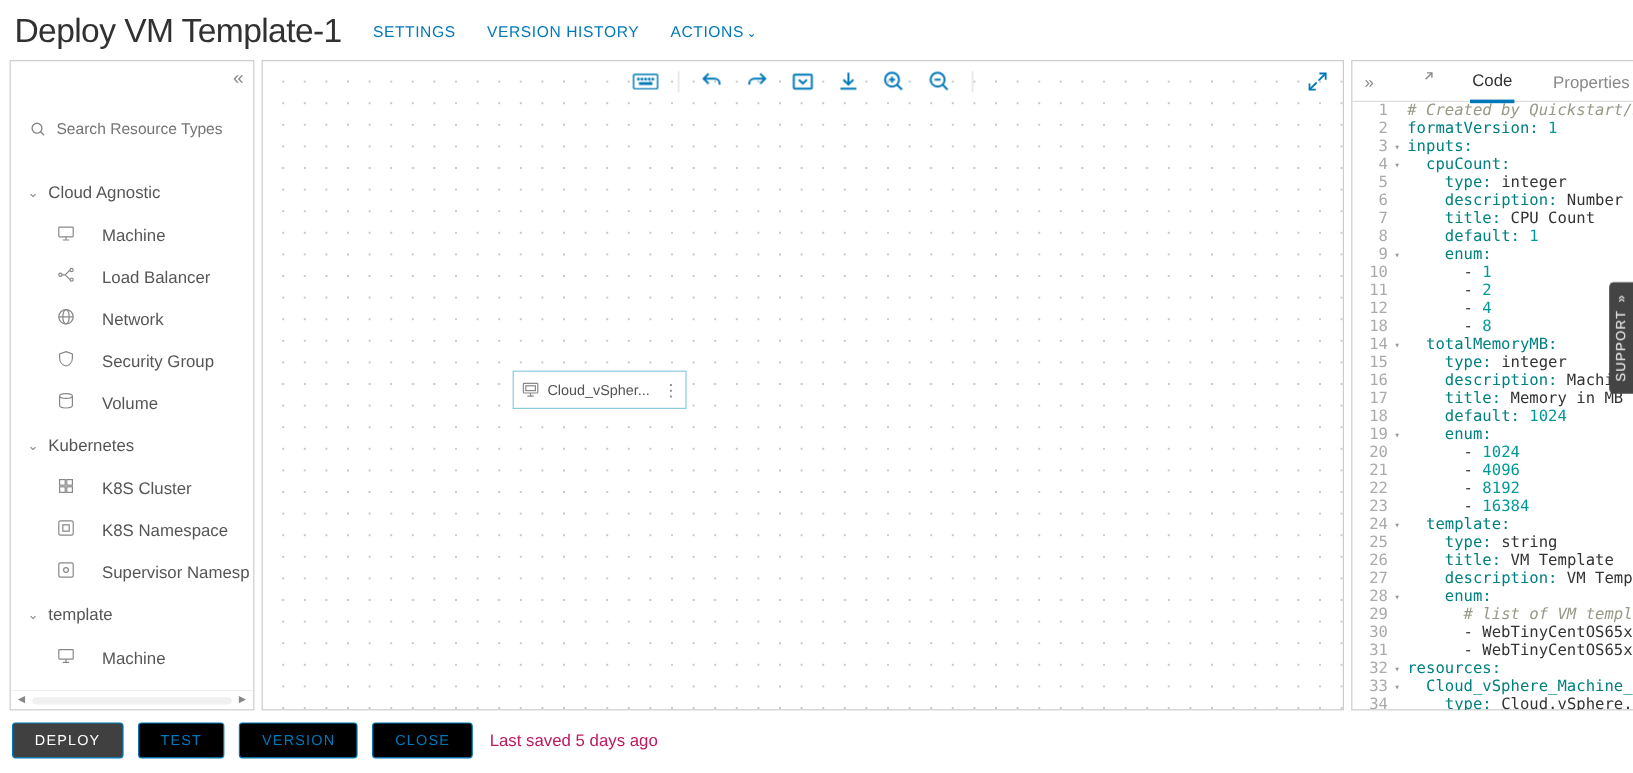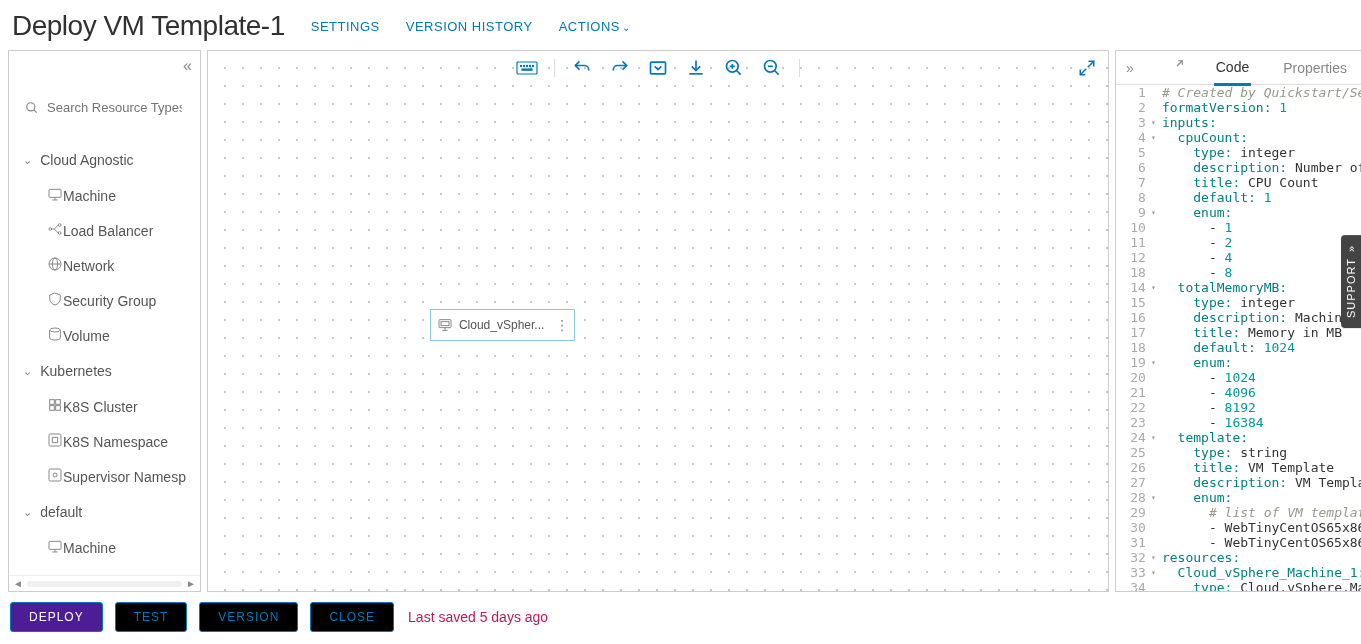--- a/index.html
+++ b/index.html
@@ -11,54 +11,54 @@
 .header-link .chev{font-size:10px;margin-left:2px}
 .body{flex:1;display:flex;gap:6px;padding:0 8px;min-height:0}
 .sidebar{width:204px;border:1px solid #ccc;display:flex;flex-direction:column;position:relative;background:#fff;min-height:0}
 .sidebar-collapse{position:absolute;top:6px;right:8px;color:#888;cursor:pointer;font-size:16px}
 .sidebar-scroll{overflow-y:auto;overflow-x:auto;flex:1;min-height:0}
 .search-box{display:flex;align-items:center;padding:6px 8px;margin:42px 8px 20px;gap:6px;color:#888}
 .search-box input{border:none;outline:none;font-size:13px;width:100%;color:#333}
 .search-box svg{flex-shrink:0}
 .group-header{display:flex;align-items:center;gap:8px;padding:10px 14px;color:#565656;cursor:pointer;font-size:14px}
 .group-header .arrow{font-size:11px;color:#888}
-.item{display:flex;align-items:center;gap:0;padding:8px 14px 8px 38px;color:#565656;cursor:grab;font-size:14px;white-space:nowrap}
+.item{display:flex;align-items:center;gap:22px;padding:8px 14px 8px 38px;color:#565656;cursor:grab;font-size:14px;white-space:nowrap}
 .item svg{flex-shrink:0}
 .sidebar-hscroll{height:16px;border-top:1px solid #eee;position:relative;display:flex;align-items:center}
 .sidebar-hscroll .arrow{font-size:10px;color:#888;padding:0 4px;cursor:pointer}
 .sidebar-hscroll .track{flex:1;height:6px;background:#f0f0f0;border-radius:3px;position:relative}
 .canvas-wrap{flex:1;border:1px solid #ccc;position:relative;display:flex;flex-direction:column;min-height:0}
 .canvas-toolbar{position:absolute;top:6px;left:50%;transform:translateX(-50%);display:flex;gap:16px;align-items:center;z-index:2}
 .tool-icon{color:#0079b8;cursor:pointer;width:22px;height:22px;display:flex;align-items:center;justify-content:center}
 .tool-sep{width:1px;height:18px;background:#ddd}
 .canvas-expand{position:absolute;top:8px;right:12px;color:#0079b8;cursor:pointer}
 .canvas{flex:1;min-height:0;background-image:radial-gradient(circle,#c8c8c8 1px,transparent 1px);background-size:18px 18px;background-position:8px 8px;position:relative;overflow:auto}
 .canvas::-webkit-scrollbar{width:12px;height:12px}
 .canvas::-webkit-scrollbar-thumb{background:#ccc;border-radius:6px}
-.canvas-node{position:absolute;top:258px;left:222px;width:145px;height:32px;border:1px solid #89cbdf;background:#fff;display:flex;align-items:center;padding:0 6px;gap:6px;font-size:12px;color:#555;cursor:move}
+.canvas-node{position:absolute;top:258px;left:208px;width:145px;height:32px;border:1px solid #89cbdf;background:#fff;display:flex;align-items:center;padding:0 6px;gap:6px;font-size:12px;color:#555;cursor:move}
 .canvas-node .label{flex:1;overflow:hidden;text-overflow:ellipsis;white-space:nowrap}
 .canvas-node .menu{color:#888;cursor:pointer;font-size:14px;letter-spacing:-1px}
 .right-panel{width:529px;border:1px solid #ccc;display:flex;flex-direction:column;background:#fff;min-height:0}
 .right-tabs{display:flex;align-items:center;border-bottom:1px solid #ddd;padding:0 10px;gap:30px;height:34px}
 .right-collapse{color:#888;cursor:pointer;font-size:14px;margin-right:6px}
 .right-expand{color:#888;cursor:pointer;font-size:12px}
 .tab{color:#888;cursor:pointer;padding:8px 2px;font-size:14px}
 .tab.active{color:#333;border-bottom:3px solid #0079b8;margin-bottom:-1px}
 .code-editor{flex:1;overflow:auto;font-family:Consolas,Monaco,monospace;font-size:13px;line-height:15px;min-height:0;position:relative}
 .code-line{display:flex}
 .gutter{width:38px;text-align:right;padding-right:8px;color:#aaa;user-select:none;flex-shrink:0;position:relative}
 .gutter.fold::after{content:"▾";position:absolute;right:-2px;font-size:8px;color:#999}
 .code-content{white-space:pre;padding-left:8px}
 .tok-comment{color:#998;font-style:italic}
 .tok-key{color:#008080}
 .tok-num{color:#099}
 .tok-plain{color:#333}
 .footer{display:flex;align-items:center;gap:12px;padding:10px 10px 12px}
 .btn{padding:7px 18px;border-radius:3px;font-size:12px;letter-spacing:1px;cursor:pointer;border:1px solid #0079b8;background:#000000;color:#0079b8}
-.btn.primary{background:#4c1d95;color:#fff}
+.btn.primary{background:#404040;color:#fff}
 .footer-status{color:#be185d;margin-left:2px;font-size:14px}
 .support-tab{position:fixed;right:0;top:235px;background:#444;color:#fff;writing-mode:vertical-rl;transform:rotate(180deg);padding:10px 4px;font-size:11px;letter-spacing:1px;border-radius:0 4px 4px 0;cursor:pointer;display:flex;align-items:center;gap:6px}
 ::-webkit-scrollbar{width:10px;height:10px}
 ::-webkit-scrollbar-thumb{background:#ccc;border-radius:5px}
 ::-webkit-scrollbar-track{background:#f5f5f5}
 </style>
 </head>
 <body>
 
 <div class="page">
@@ -146,21 +146,21 @@
             </div>
             <div class="item">
               <span><svg width="16" height="16" viewBox="0 0 24 24" fill="none" stroke="#888" stroke-width="1.5">
                   <rect x="3" y="3" width="18" height="18" rx="2"></rect>
                   <circle cx="12" cy="12" r="3"></circle>
                 </svg></span>
               <span>Supervisor Namesp</span>
             </div>
             <div class="group-header">
               <span class="arrow">⌄</span>
-              <span>default</span>
+              <span>template</span>
             </div>
             <div class="item">
               <span><svg width="16" height="16" viewBox="0 0 24 24" fill="none" stroke="#888" stroke-width="1.5">
                   <rect x="3" y="5" width="18" height="12" rx="1"></rect>
                   <line x1="8" y1="21" x2="16" y2="21"></line>
                   <line x1="12" y1="17" x2="12" y2="21"></line>
                 </svg></span>
               <span>Machine</span>
             </div>
           </div>

